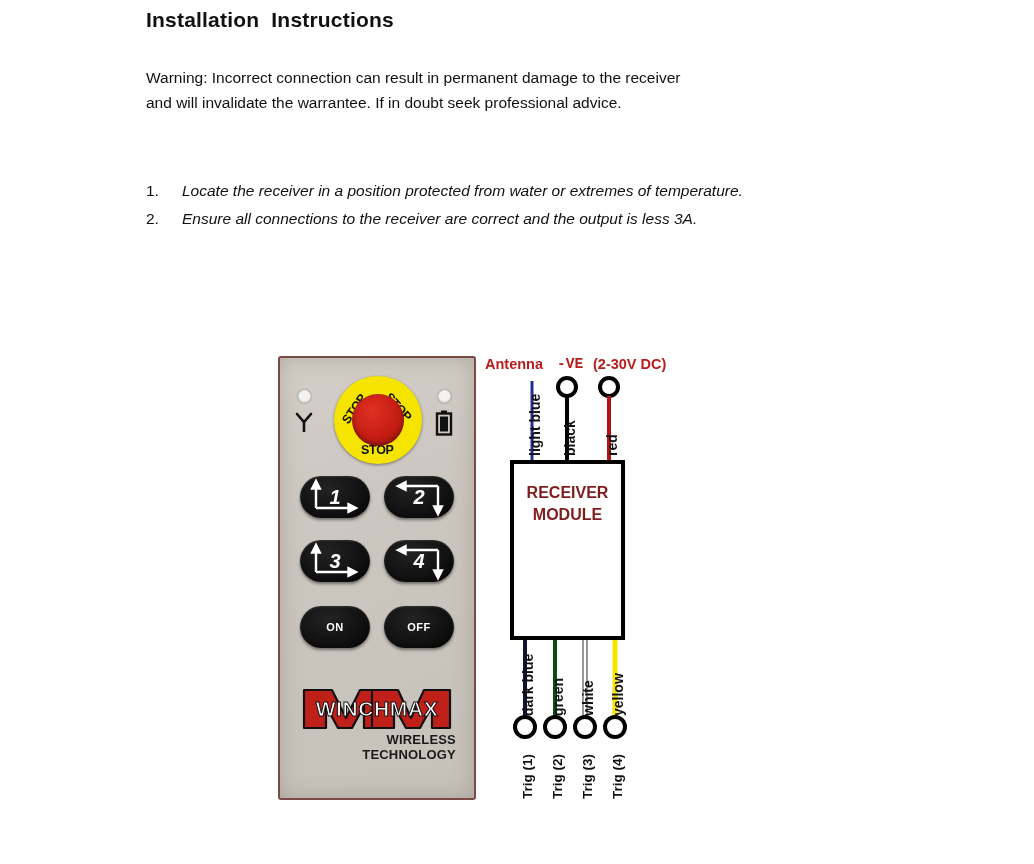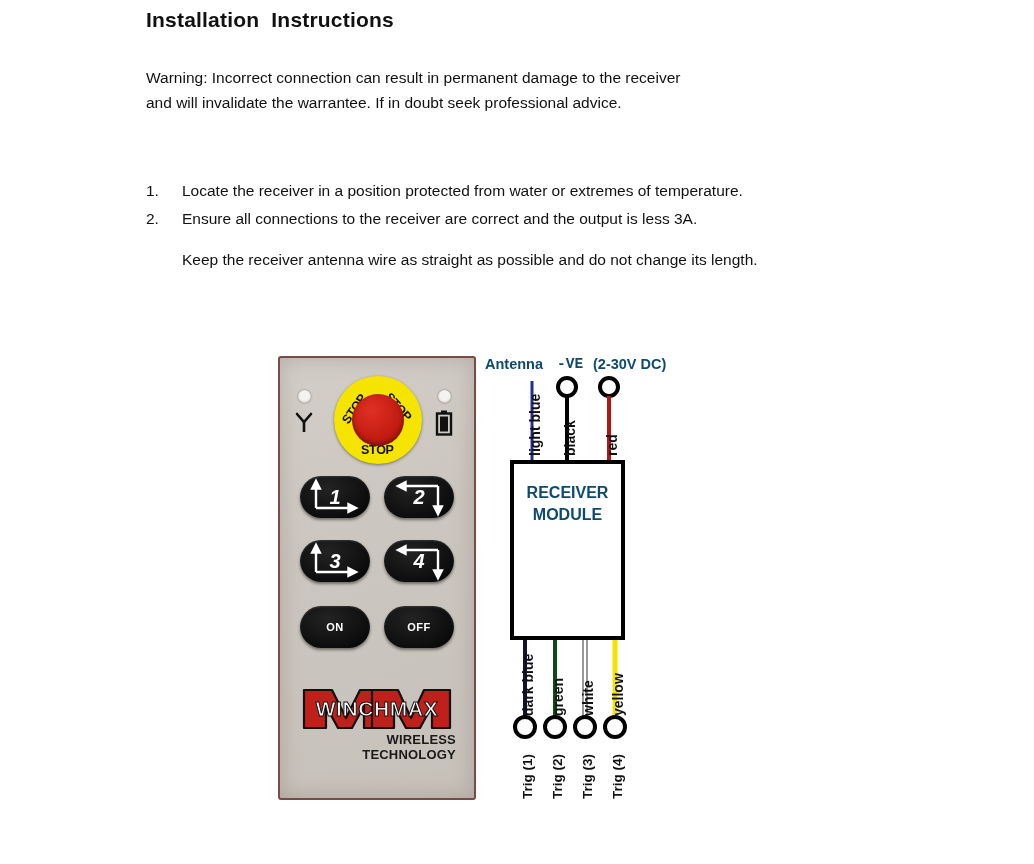--- a/index.html
+++ b/index.html
@@ -45,21 +45,21 @@
     line-height: 28px;
   }
   .step {
     display: flex;
     align-items: flex-start;
   }
   .step-num {
     width: 36px;
     flex: 0 0 36px;
   }
-  .step-text { flex: 1 1 auto; }
+  .step-text { flex: 1 1 auto; font-style: italic; }
   .note {
     margin-top: 13px;
     padding-left: 36px;
   }
 
   
   .remote {
     position: absolute;
     left: 278px;
     top: 356px;
@@ -218,21 +218,21 @@
     position: absolute;
     left: 485px;
     top: 356px;
     width: 210px;
     height: 445px;
   }
   .diag-top-label {
     position: absolute;
     font-size: 14.5px;
     font-weight: bold;
-    color: #0c4a6e;
+    color: #b91c1c;
     white-space: nowrap;
   }
   .wire-name {
     position: absolute;
     font-size: 14px;
     font-weight: bold;
     color: #111;
     white-space: nowrap;
     transform-origin: 0 0;
     transform: rotate(-90deg);
@@ -258,42 +258,41 @@
   }
   .module-text {
     position: absolute;
     left: 0;
     top: 18px;
     width: 100%;
     text-align: center;
     font-size: 16px;
     font-weight: bold;
     line-height: 22px;
-    color: #0c4a6e;
+    color: #7f1d1d;
   }
 </style>
 </head>
 <body>
 
 <div class="doc-title">Installation  Instructions</div>
 
 <div class="warning-block">
   <span class="warning-label">Warning:</span><span> Incorrect connection can result in permanent damage to the receiver and will invalidate the warrantee. If in doubt seek professional advice.</span>
 </div>
 
 <div class="steps">
   <div class="step">
     <div class="step-num">1.</div>
     <div class="step-text">Locate the receiver in a position protected from water or extremes of temperature.</div>
   </div>
   <div class="step">
     <div class="step-num">2.</div>
     <div class="step-text">Ensure all connections to the receiver are correct and the output is less 3A.</div>
   </div>
-  <div class="note">Keep the receiver antenna wire as straight as possible and do not change its length.</div>
 </div>
 
 <div class="remote">
 
   <div class="led led-left"></div>
   <div class="led led-right"></div>
 
   <svg class="icon-antenna" viewBox="0 0 20 24">
     <path d="M3 4 L10 12 L17 4" stroke="#111" stroke-width="2.6" fill="none" stroke-linecap="round"></path>
     <rect x="8.7" y="10" width="2.6" height="12" fill="#111"></rect>

